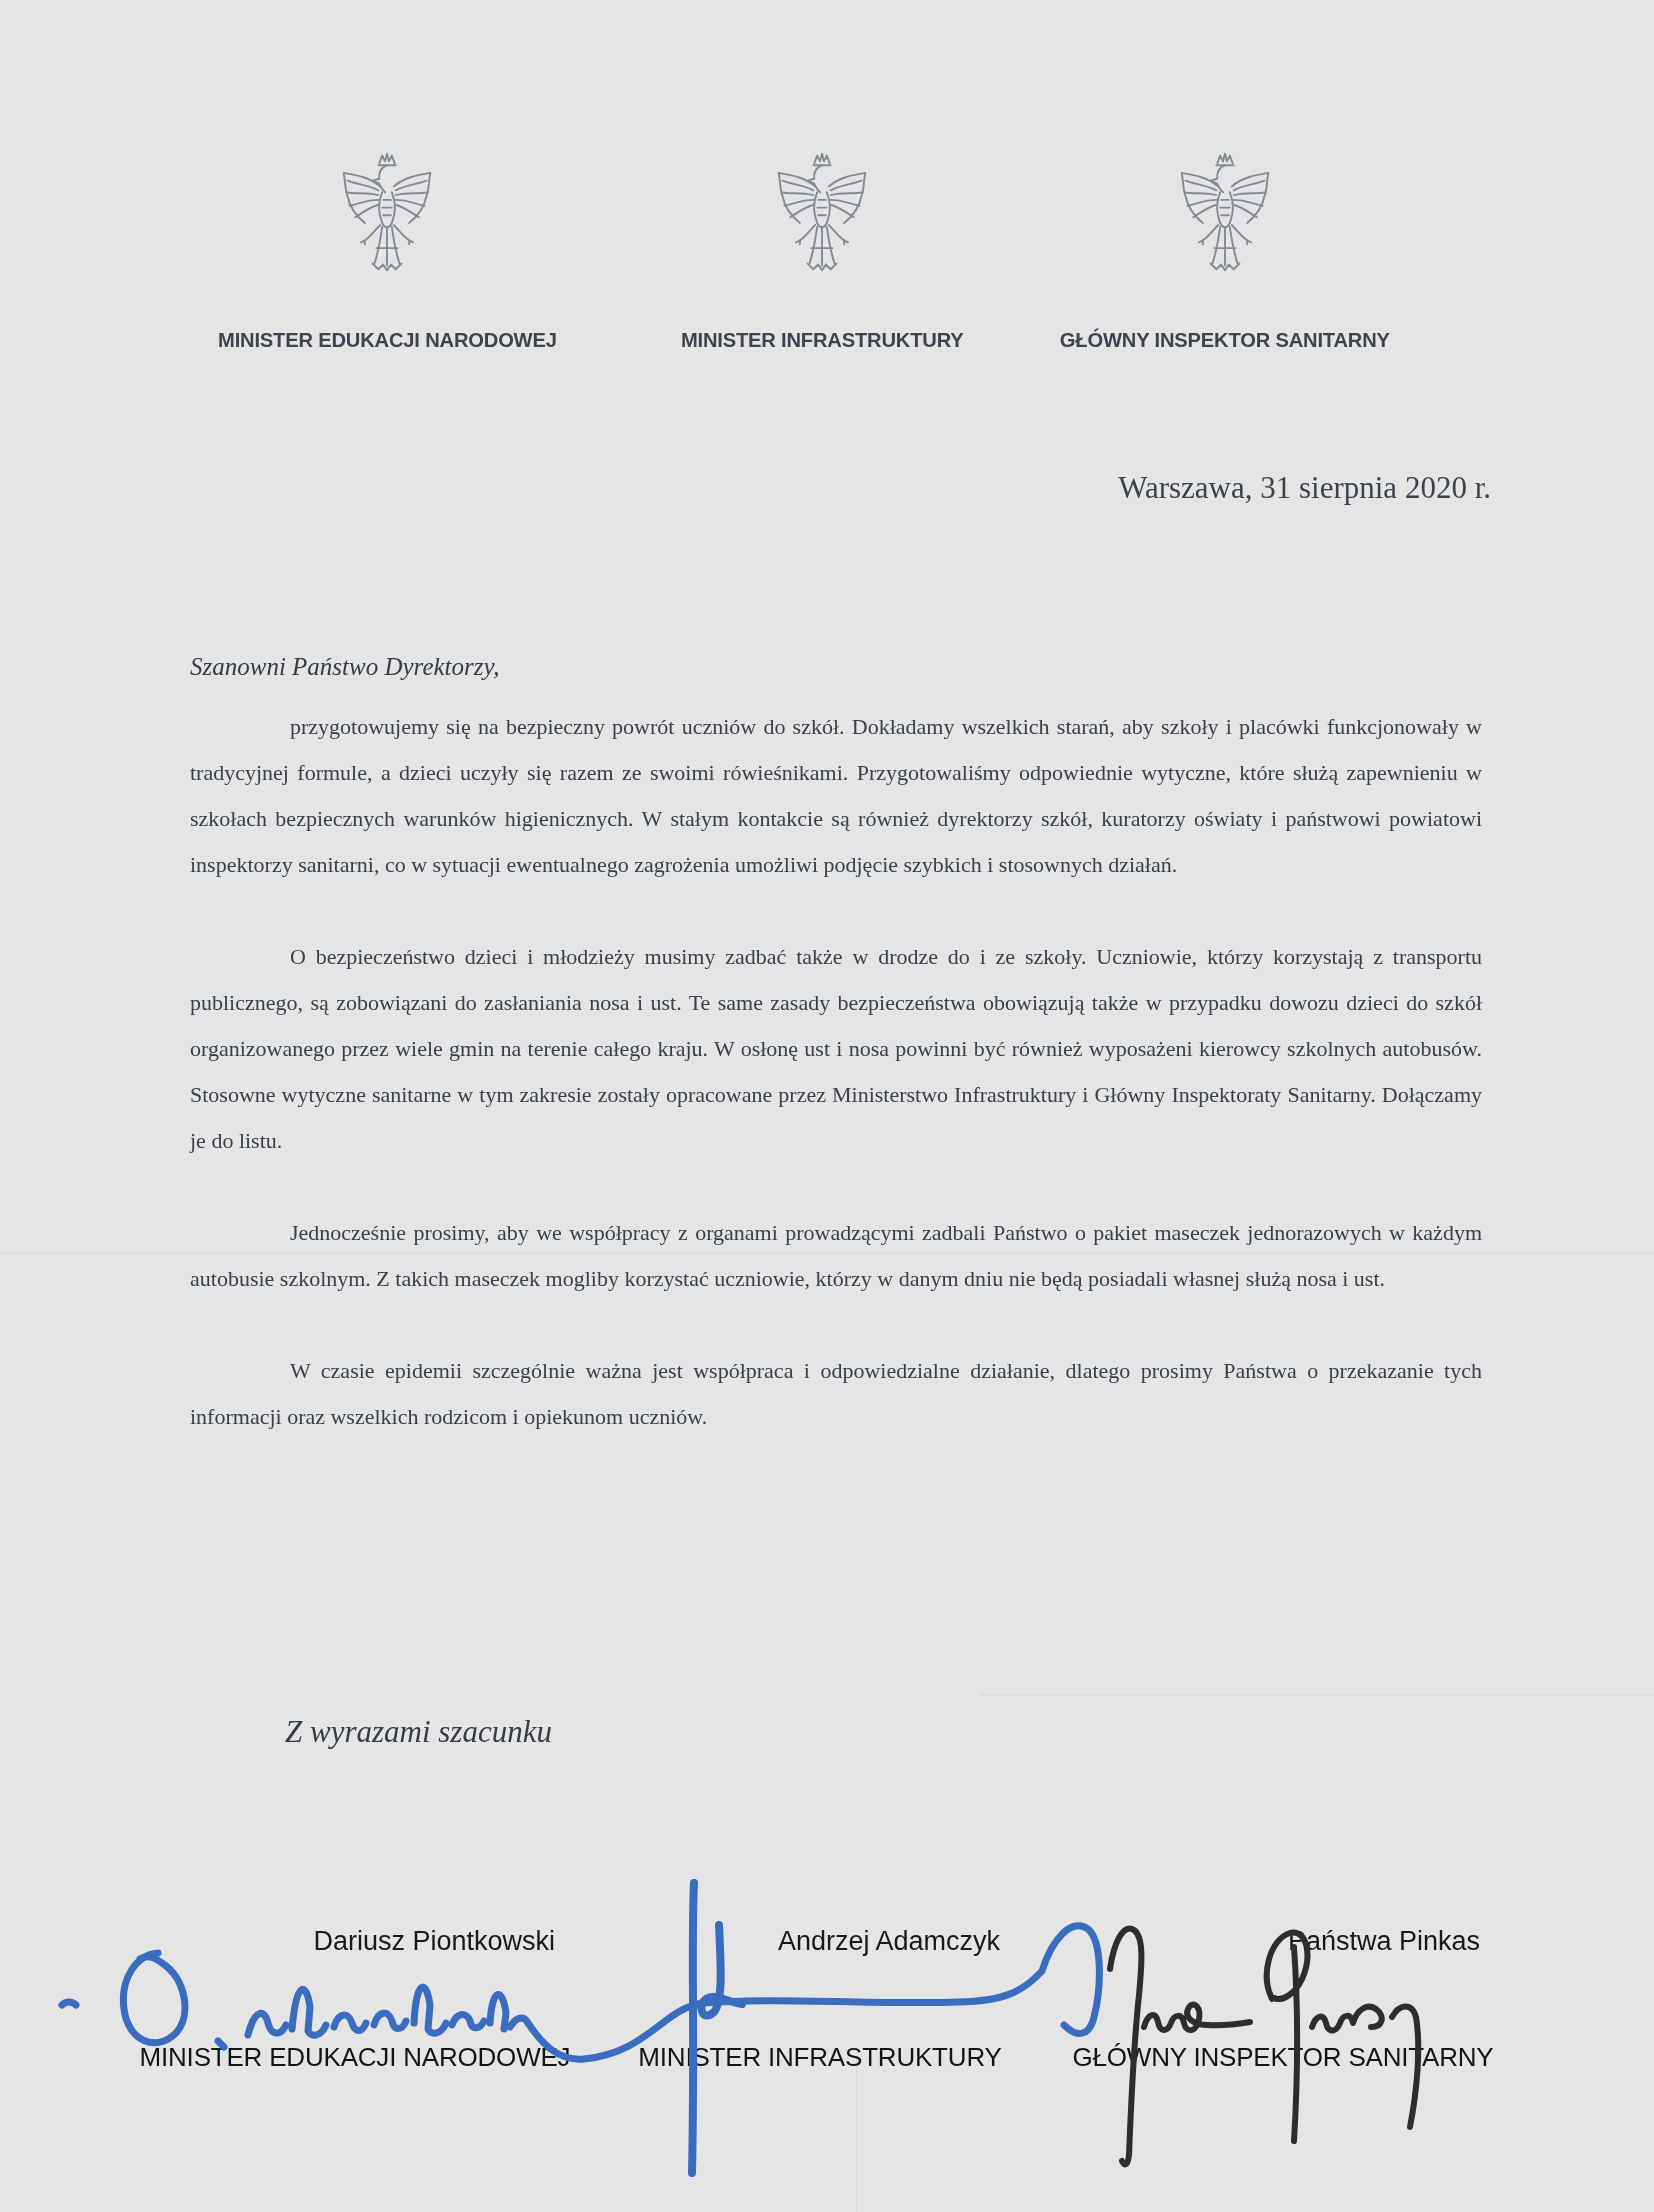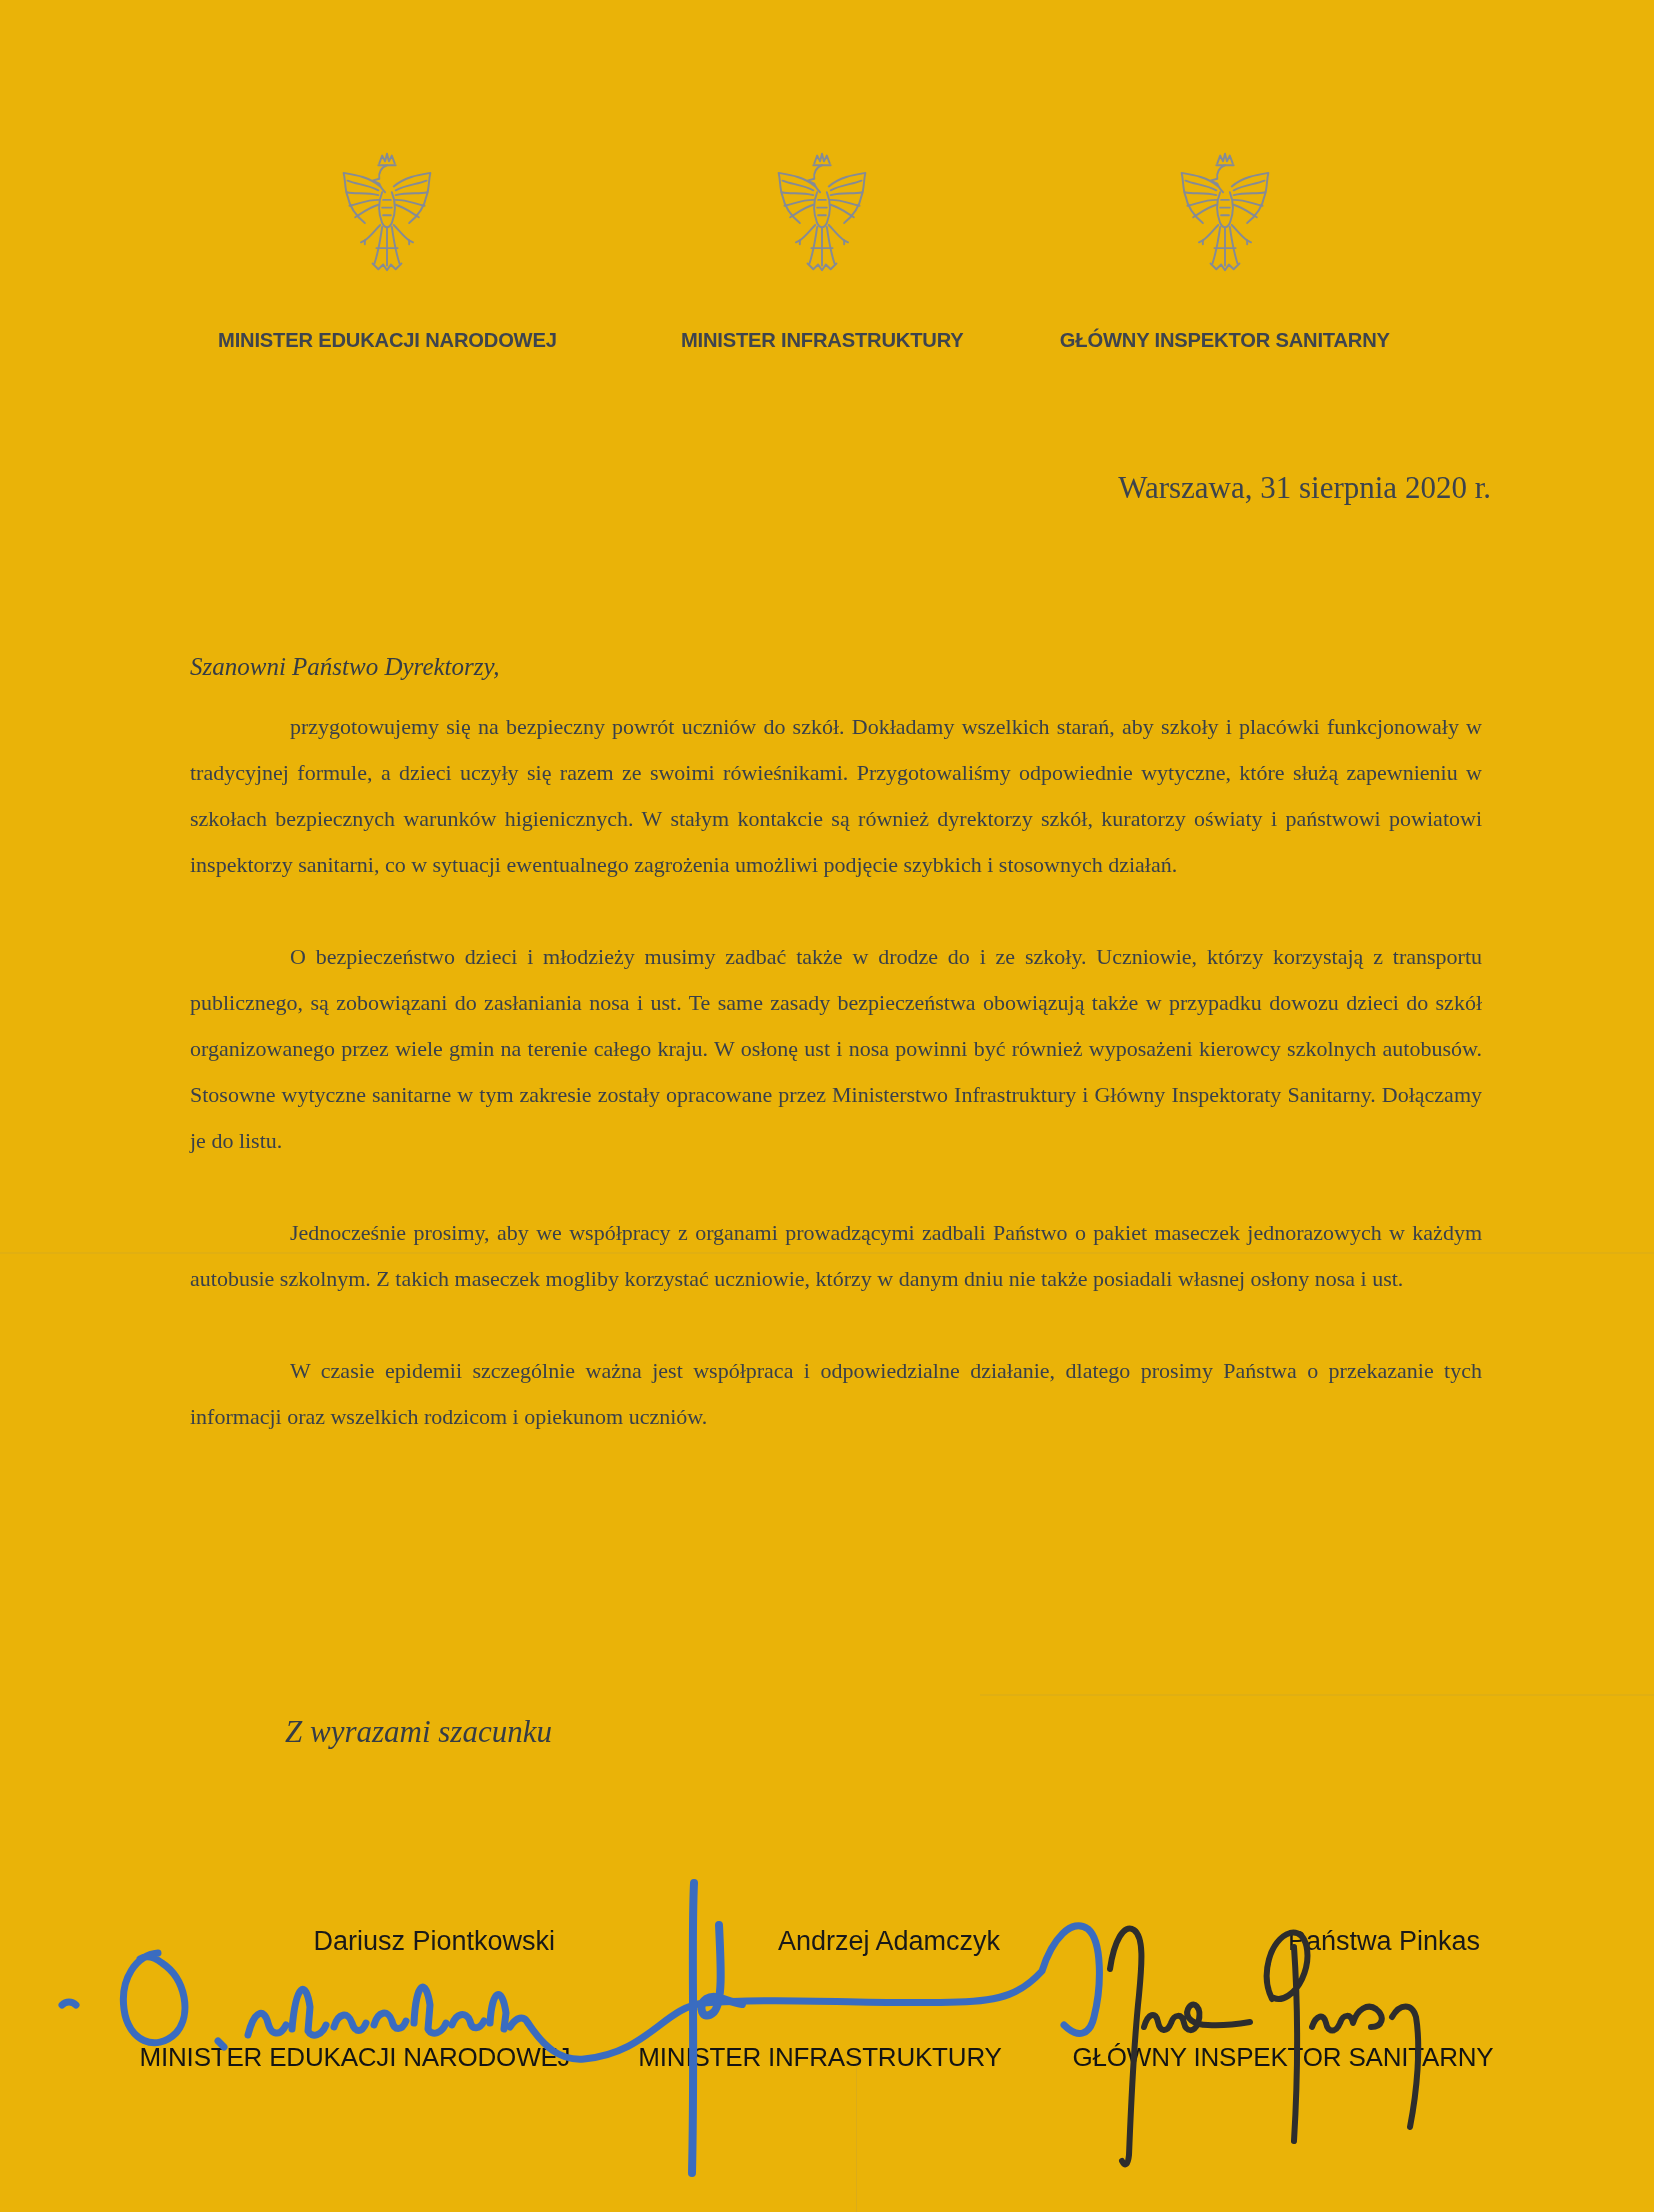--- a/index.html
+++ b/index.html
@@ -1,17 +1,17 @@
 <!DOCTYPE html>
 <html><head>
 <meta charset="utf-8">
 <style>
   html,body{margin:0;padding:0;background:#ffffff;}
   .page{
-    position:relative;width:1654px;height:2212px;background:#eab308;
+    position:relative;width:1654px;height:2212px;background:#e5e5e5;
     font-family:"Liberation Serif",serif;color:#39404a;overflow:hidden;
   }
   
   .agency{position:absolute;top:150px;display:flex;flex-direction:column;align-items:center;}
   #agency-0{left:147px;width:480px;}
   #agency-1{left:632px;width:380px;}
   #agency-2{left:1010px;width:430px;}
   .eagle{width:106px;height:148px;display:block;}
   .agency-label{
     margin-top:30px;font-family:"Liberation Sans",sans-serif;font-size:21px;font-weight:700;
@@ -92,21 +92,21 @@
     <div class="agency-label">GŁÓWNY INSPEKTOR SANITARNY</div>
   </div>
 
   <div class="date-line">Warszawa, 31 sierpnia 2020 r.</div>
 
   <div class="salutation">Szanowni Państwo Dyrektorzy,</div>
 
   <div class="body-text">
     <p>przygotowujemy się na bezpieczny powrót uczniów do szkół. Dokładamy wszelkich starań, aby szkoły i placówki funkcjonowały w tradycyjnej formule, a dzieci uczyły się razem ze swoimi rówieśnikami. Przygotowaliśmy odpowiednie wytyczne, które służą zapewnieniu w szkołach bezpiecznych warunków higienicznych. W stałym kontakcie są również dyrektorzy szkół, kuratorzy oświaty i państwowi powiatowi inspektorzy sanitarni, co w sytuacji ewentualnego zagrożenia umożliwi podjęcie szybkich i stosownych działań.</p>
     <p>O bezpieczeństwo dzieci i młodzieży musimy zadbać także w drodze do i ze szkoły. Uczniowie, którzy korzystają z transportu publicznego, są zobowiązani do zasłaniania nosa i ust. Te same zasady bezpieczeństwa obowiązują także w przypadku dowozu dzieci do szkół organizowanego przez wiele gmin na terenie całego kraju. W osłonę ust i nosa powinni być również wyposażeni kierowcy szkolnych autobusów. Stosowne wytyczne sanitarne w tym zakresie zostały opracowane przez Ministerstwo Infrastruktury i Główny Inspektoraty Sanitarny. Dołączamy je do listu.</p>
-    <p>Jednocześnie prosimy, aby we współpracy z organami prowadzącymi zadbali Państwo o pakiet maseczek jednorazowych w każdym autobusie szkolnym. Z takich maseczek mogliby korzystać uczniowie, którzy w danym dniu nie także posiadali własnej osłony nosa i ust.</p>
+    <p>Jednocześnie prosimy, aby we współpracy z organami prowadzącymi zadbali Państwo o pakiet maseczek jednorazowych w każdym autobusie szkolnym. Z takich maseczek mogliby korzystać uczniowie, którzy w danym dniu nie będą posiadali własnej służą nosa i ust.</p>
     <p>W czasie epidemii szczególnie ważna jest współpraca i odpowiedzialne działanie, dlatego prosimy Państwa o przekazanie tych informacji oraz wszelkich rodzicom i opiekunom uczniów.</p>
   </div>
 
   <div class="closing">Z wyrazami szacunku</div>
 
   <div class="sig-name" id="sig-name-0">Dariusz Piontkowski</div>
   <div class="sig-name" id="sig-name-1">Andrzej Adamczyk</div>
   <div class="sig-name" id="sig-name-2">Państwa Pinkas</div>
 
   <div class="sig-title" id="sig-title-0">MINISTER EDUKACJI NARODOWEJ</div>

